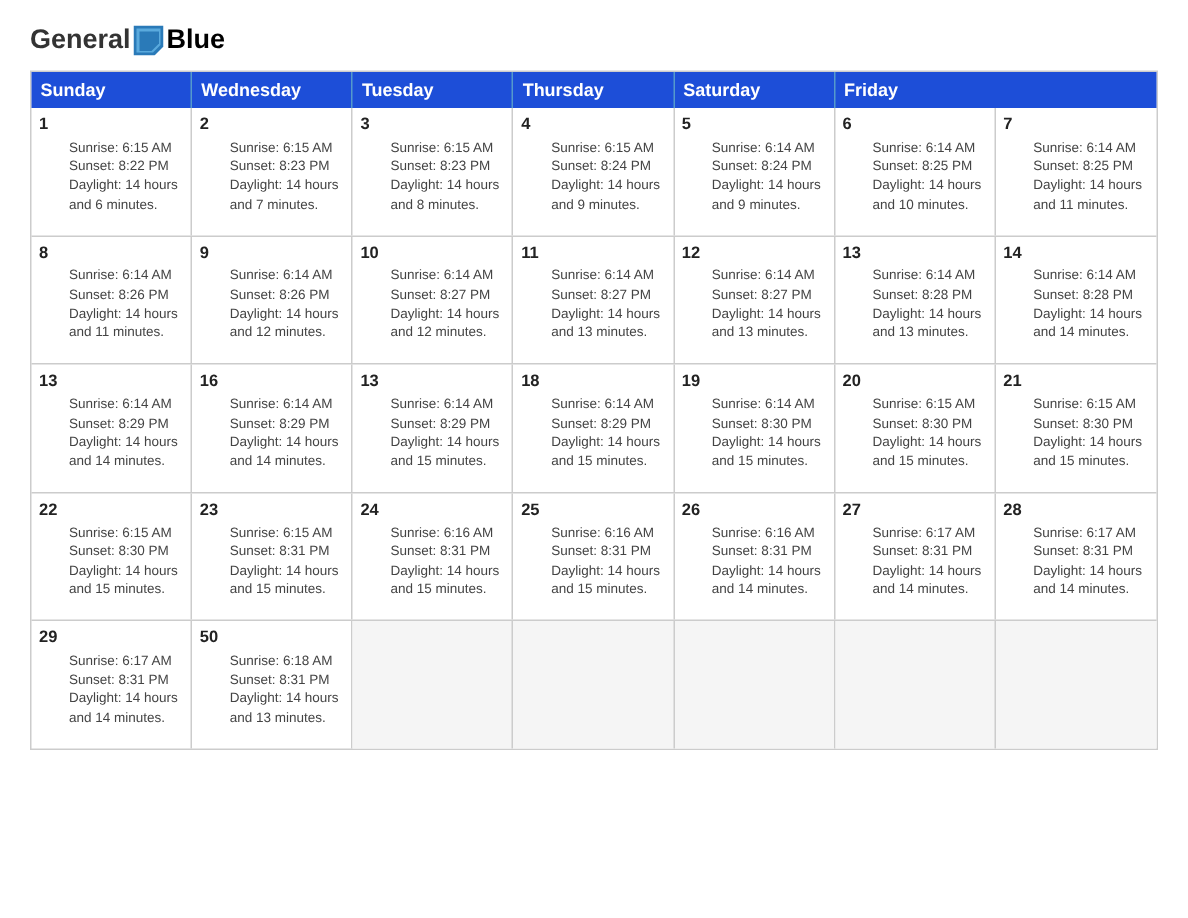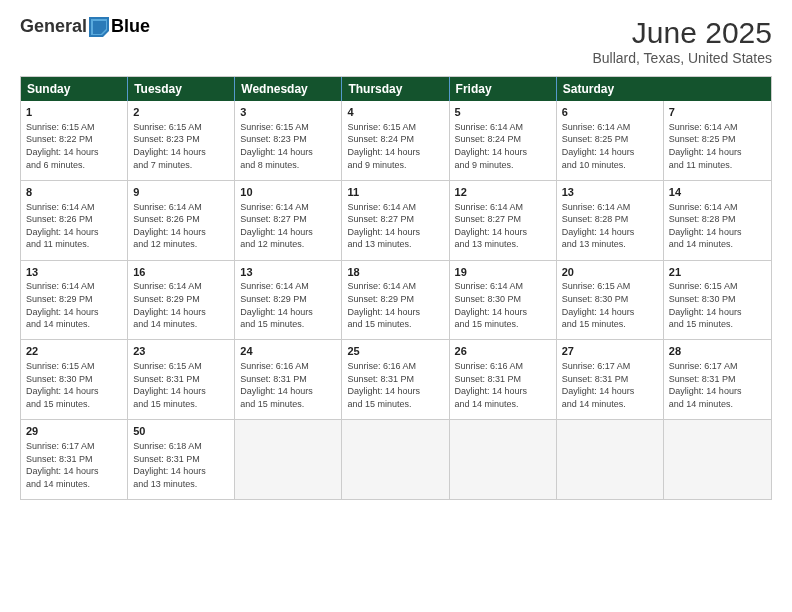--- a/index.html
+++ b/index.html
@@ -57,21 +57,21 @@
     }
     .calendar {
       flex: 1;
       display: flex;
       flex-direction: column;
       border: 1px solid #ccc;
     }
     .cal-header {
       display: grid;
       grid-template-columns: repeat(7, 1fr);
-      background: #14532d;
+      background: #1d4ed8;
     }
     .cal-header-cell {
       color: #fff;
       font-size: 12px;
       font-weight: bold;
       padding: 5px 6px;
       border-right: 1px solid #5599cc;
       text-align: left;
     }
     .cal-header-cell:last-child { border-right: none; }
@@ -102,52 +102,49 @@
       font-size: 11px;
       font-weight: bold;
       color: #222;
       display: block;
       margin-bottom: 1px;
     }
     .cal-cell .info {
       font-size: 9px;
       color: #444;
       line-height: 1.4;
+      margin-left: 20px;
     }
   </style>
 </head>
 <body>
 
 <div class="page">
   <div class="header">
     <div class="logo">
       <div class="logo-text">
         <span class="logo-general">General</span>
         <svg width="20" height="20" viewBox="0 0 20 20">
           <polygon points="10,0 20,0 20,14 14,20 0,20 0,0" fill="#2a7ab8"></polygon>
           <polygon points="12,2 18,2 18,13 13,18 2,18 2,2" fill="#5aaadd"></polygon>
           <polygon points="13,4 17,4 17,12 12,17 4,17 4,4" fill="#2a7ab8"></polygon>
         </svg>
         <span class="logo-blue">Blue</span>
       </div>
     </div>
-    <div class="title-section">
-      <div class="month-title">June 2025</div>
-      <div class="subtitle">Bullard, Texas, United States</div>
-    </div>
   </div>
 
   <div class="calendar">
     <div class="cal-header">
     <div class="cal-header-cell">Sunday</div>
+        <div class="cal-header-cell">Wednesday</div>
         <div class="cal-header-cell">Tuesday</div>
-        <div class="cal-header-cell">Wednesday</div>
         <div class="cal-header-cell">Thursday</div>
+        <div class="cal-header-cell">Saturday</div>
         <div class="cal-header-cell">Friday</div>
-        <div class="cal-header-cell">Saturday</div>
       </div>
     <div class="cal-body">
     <div class="cal-row">
           <div class="cal-cell">
             <span class="day-num">1</span>
             <div class="info" style="white-space: pre-line;">Sunrise: 6:15 AM
 Sunset: 8:22 PM
 Daylight: 14 hours
 and 6 minutes.</div>
           </div>

